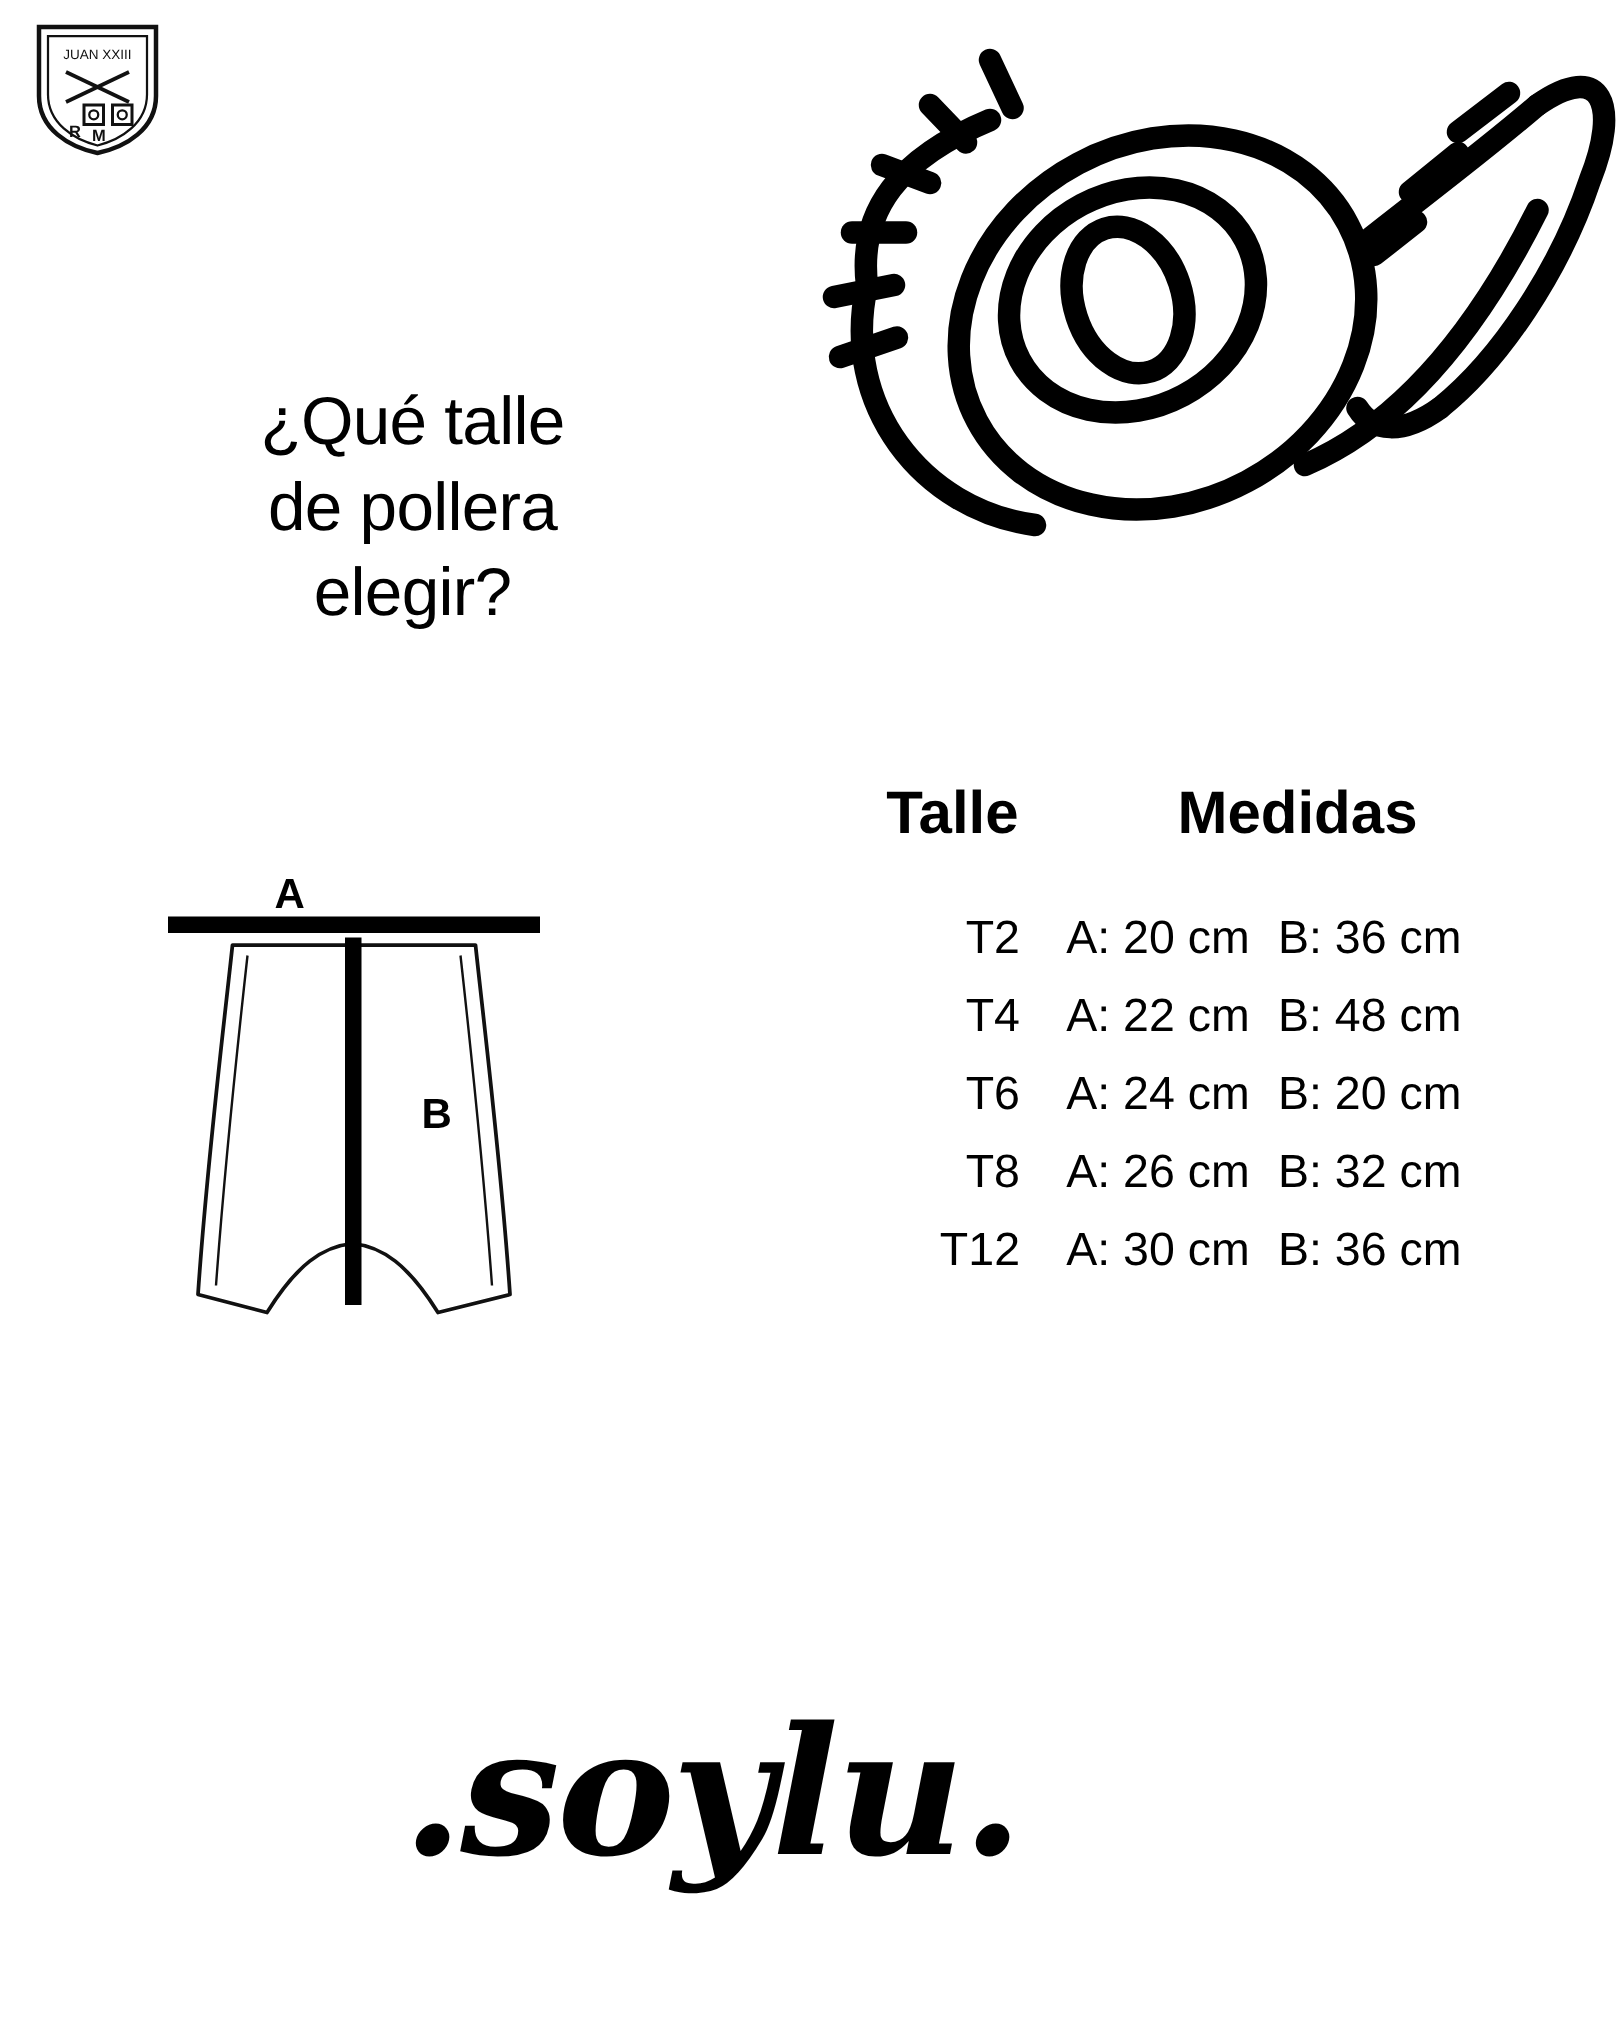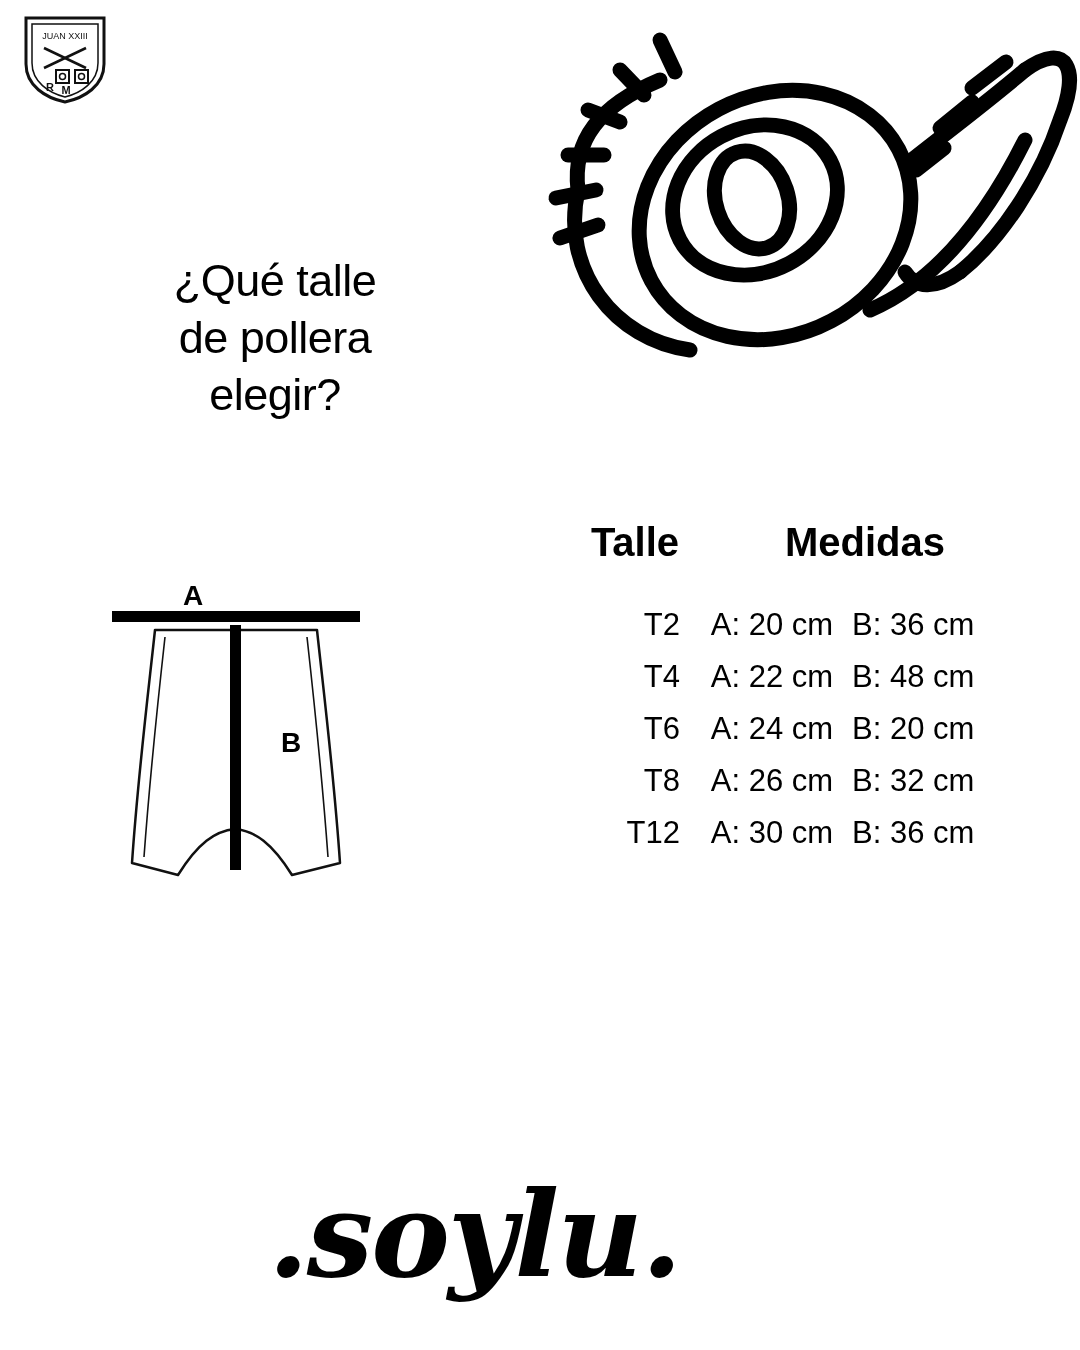--- a/index.html
+++ b/index.html
@@ -117,21 +117,20 @@
     position: absolute;
     left: 0;
     top: 1125px;
     width: 948px;
     text-align: center;
     font-family: "DejaVu Serif", serif;
     font-style: italic;
     font-size: 118px;
     font-weight: bold;
     letter-spacing: -2px;
-    margin-top: 40px;
   }
 </style>
 </head>
 <body>
 
 <div class="crest">
   <svg viewBox="0 0 90 95" width="90" height="95">
     <path d="M6 6 H84 V52 C84 74 64 86 45 90 C26 86 6 74 6 52 Z" fill="none" stroke="#111" stroke-width="3"></path>
     <path d="M12 12 H78 V51 C78 70 61 81 45 85 C29 81 12 70 12 51 Z" fill="none" stroke="#111" stroke-width="1.5"></path>
     <text x="45" y="27" text-anchor="middle" font-family="'Liberation Sans',sans-serif" font-size="9" fill="#111">JUAN XXIII</text>

